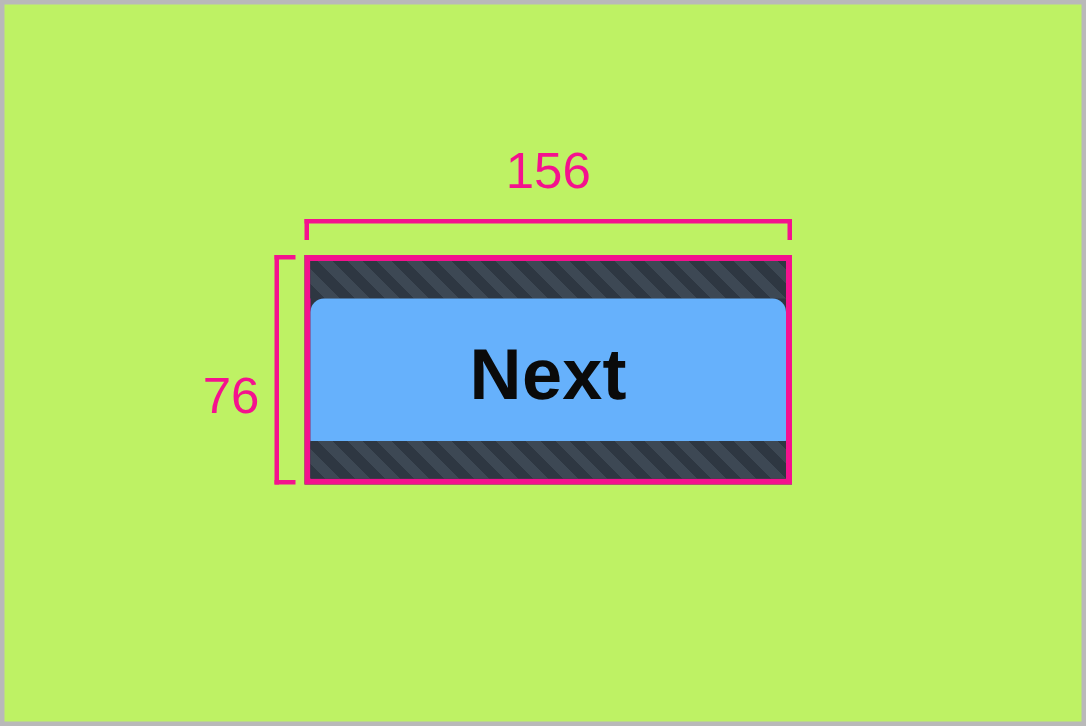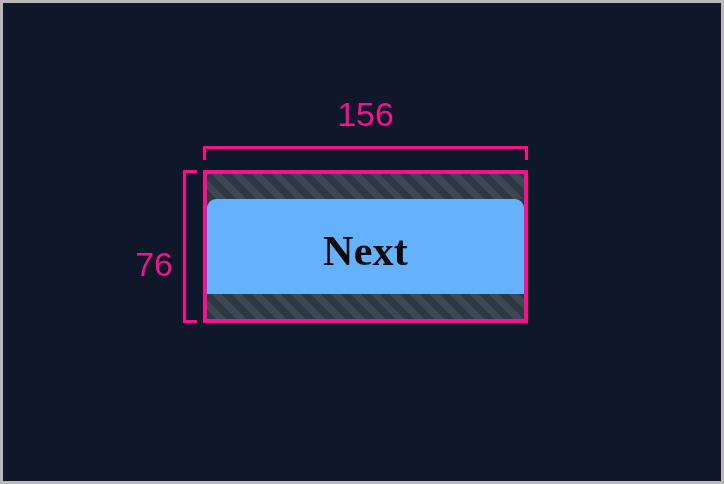--- a/index.html
+++ b/index.html
@@ -11,21 +11,21 @@
     width: 724px;
     height: 484px;
     overflow: hidden;
     font-family: "Liberation Sans", sans-serif;
   }
 
   #stage {
     position: relative;
     width: 724px;
     height: 484px;
-    background: #0f172a;
+    background: #bef264;
     box-sizing: border-box;
     border: 3px solid #b9b9b9;
     overflow: hidden;
   }
 
   
   #element-frame {
     position: absolute;
     left: 200px;
     top: 167px;
@@ -60,25 +60,24 @@
     top: 25px;
     width: 100%;
     height: 103px;
     box-sizing: border-box;
     background: #66b1fc;
     border-radius: 9px;
     display: flex;
     align-items: center;
     justify-content: center;
     color: #0a0a0a;
-    font-size: 42px;
+    font-size: 48px;
     font-weight: bold;
     letter-spacing: 0.2px;
     line-height: 1;
-    font-family: Liberation Serif, serif;
   }
 
   
   
   #width-caliper {
     position: absolute;
     left: 200px;
     top: 143px;
     width: 325px;
     height: 14px;

